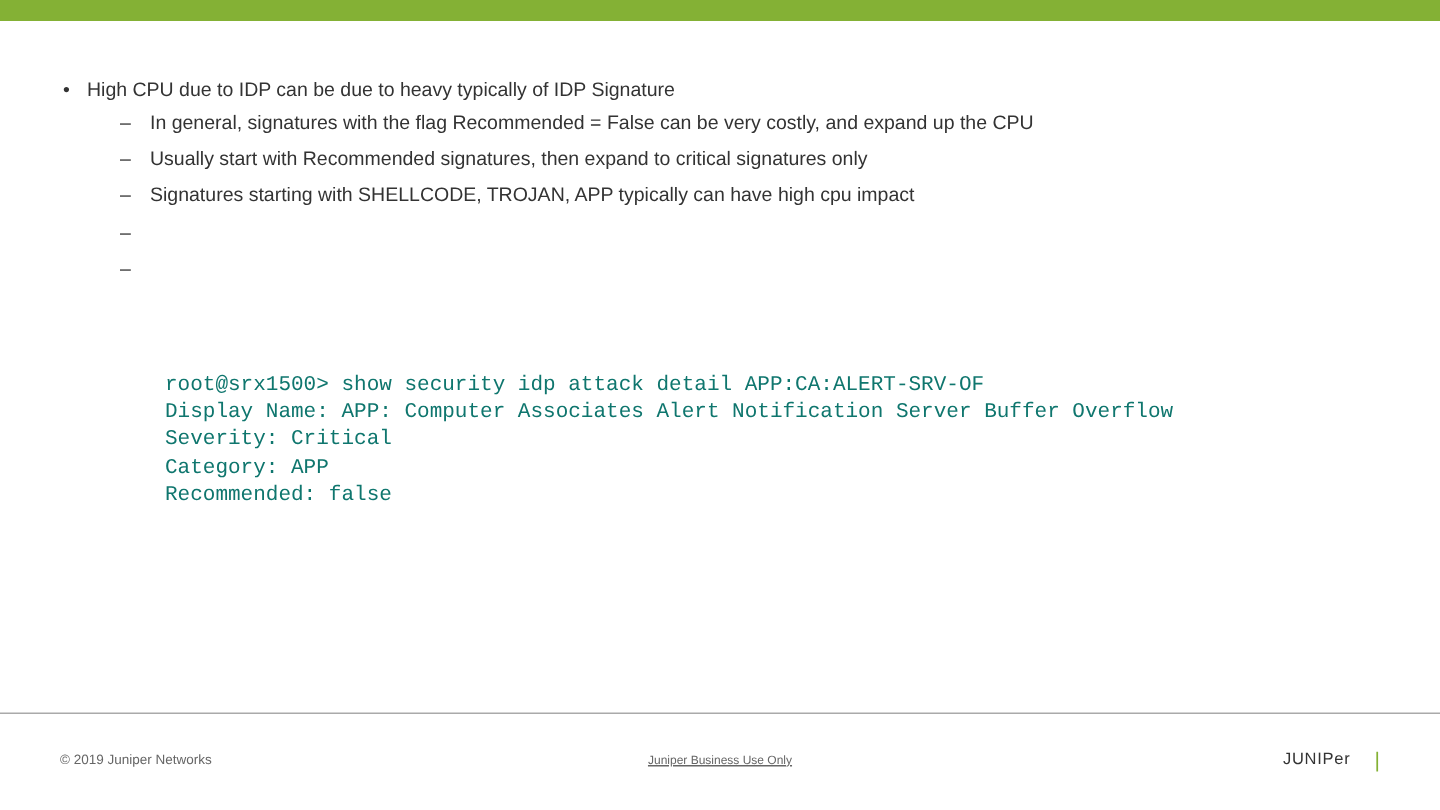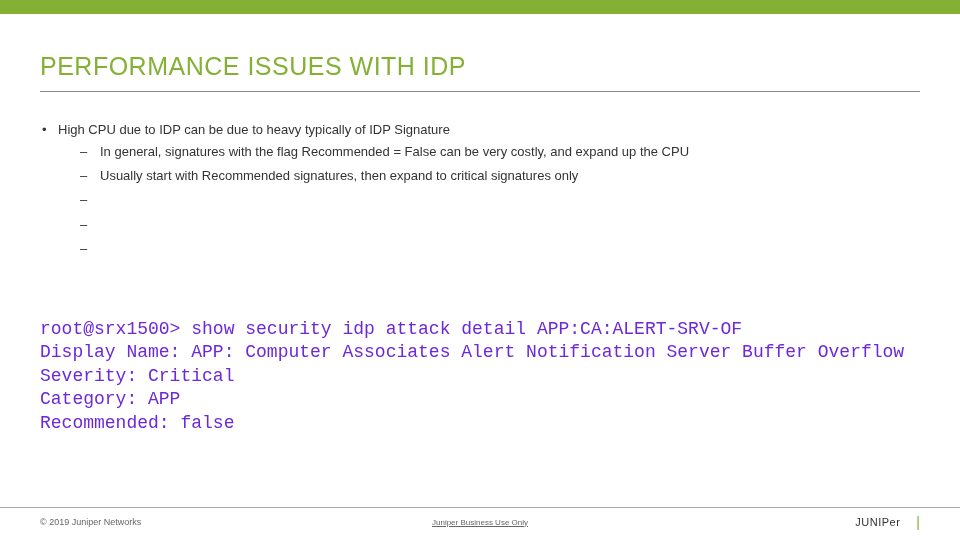--- a/index.html
+++ b/index.html
@@ -51,32 +51,33 @@
     color: #333;
     margin-bottom: 6px;
     line-height: 1.4;
   }
   .sub-dash {
     width: 20px;
     flex-shrink: 0;
   }
   .cli-block {
     font-family: "Courier New", Courier, monospace;
-    font-size: 18px;
-    color: #6d28d9;
+    font-size: 14px;
+    color: #0f766e;
     white-space: pre;
+    margin-left: 70px;
     margin-top: 60px;
     line-height: 1.3;
   }
   .footer {
     position: absolute;
     bottom: 10px;
     left: 0;
     width: 100%;
-    padding: 0 40px;
+    padding: 16px 40px;
     border-top: 1px solid #aaa;
     margin: 0;
     text-align: center;
   }
   .footer-inner {
     display: flex;
     justify-content: space-between;
     align-items: center;
     padding-top: 6px;
   }
@@ -108,38 +109,38 @@
     margin-left: 10px;
     font-size: 14px;
   }
 </style>
 </head>
 <body>
 
 <div class="top-bar"></div>
 
 <div class="content">
-  <h1 class="title">PERFORMANCE ISSUES WITH IDP</h1>
 
   <div class="bullet-row">
     <div class="bullet-dot">•</div>
     <div class="bullet-text">High CPU due to IDP can be due to heavy typically of IDP Signature</div>
   </div>
 
   <div class="sub-list">
     <div class="sub-row">
       <div class="sub-dash">–</div>
       <div>In general, signatures with the flag Recommended = False can be very costly, and expand up the CPU</div>
     </div>
     <div class="sub-row">
       <div class="sub-dash">–</div>
       <div>Usually start with Recommended signatures, then expand to critical signatures only</div>
     </div>
     <div class="sub-row">
       <div class="sub-dash">–</div>
+      <div>Signatures starting with SHELLCODE, TROJAN, APP typically can have high cpu impact</div>
     </div>
     <div class="sub-row">
       <div class="sub-dash">–</div>
     </div>
     <div class="sub-row">
       <div class="sub-dash">–</div>
     </div>
   </div>
 
   <div class="cli-block">root@srx1500&gt; show security idp attack detail APP:CA:ALERT-SRV-OF

